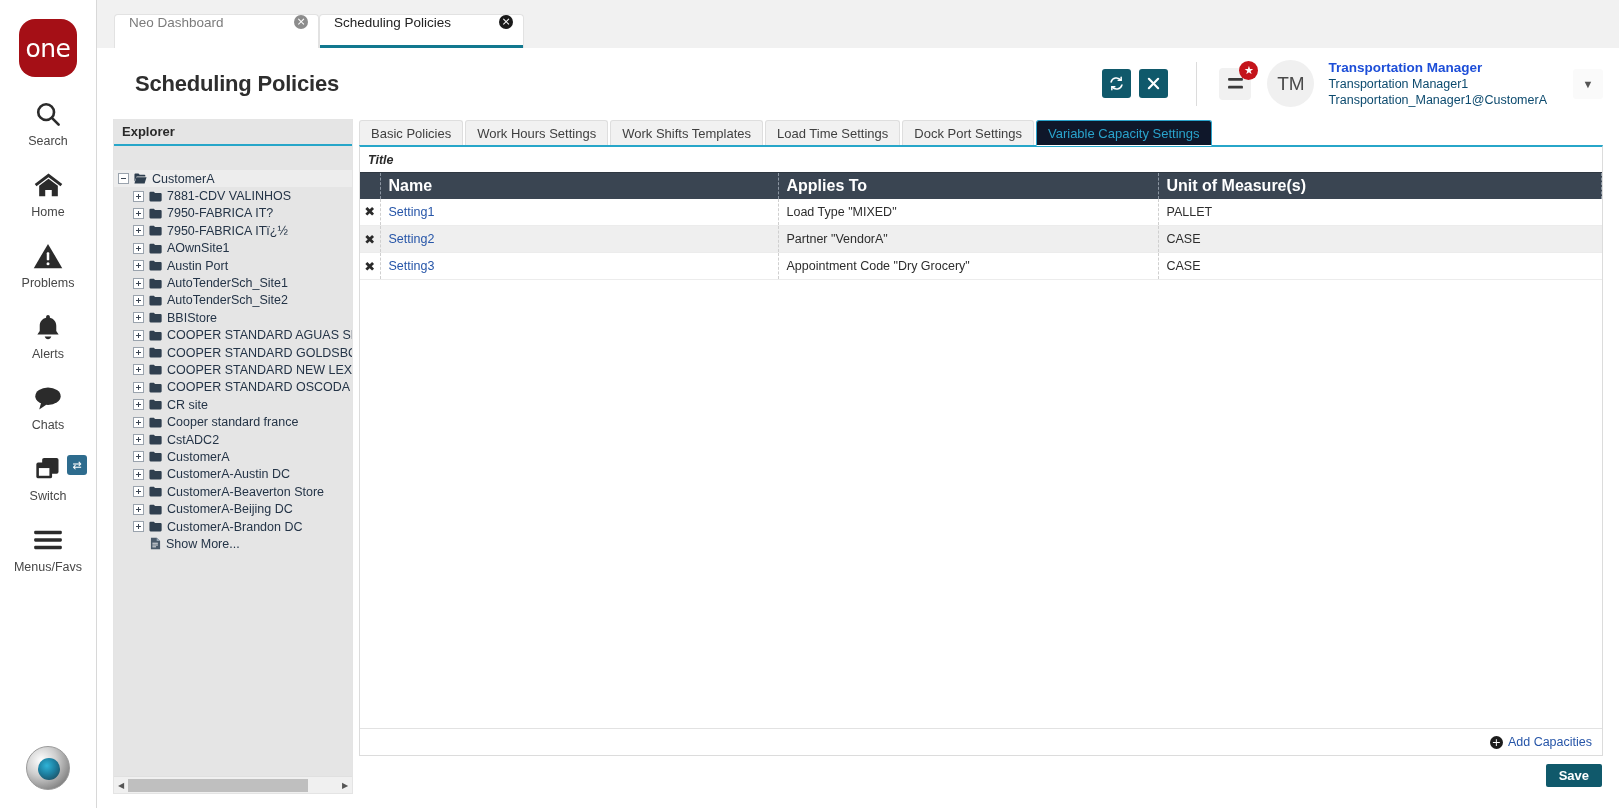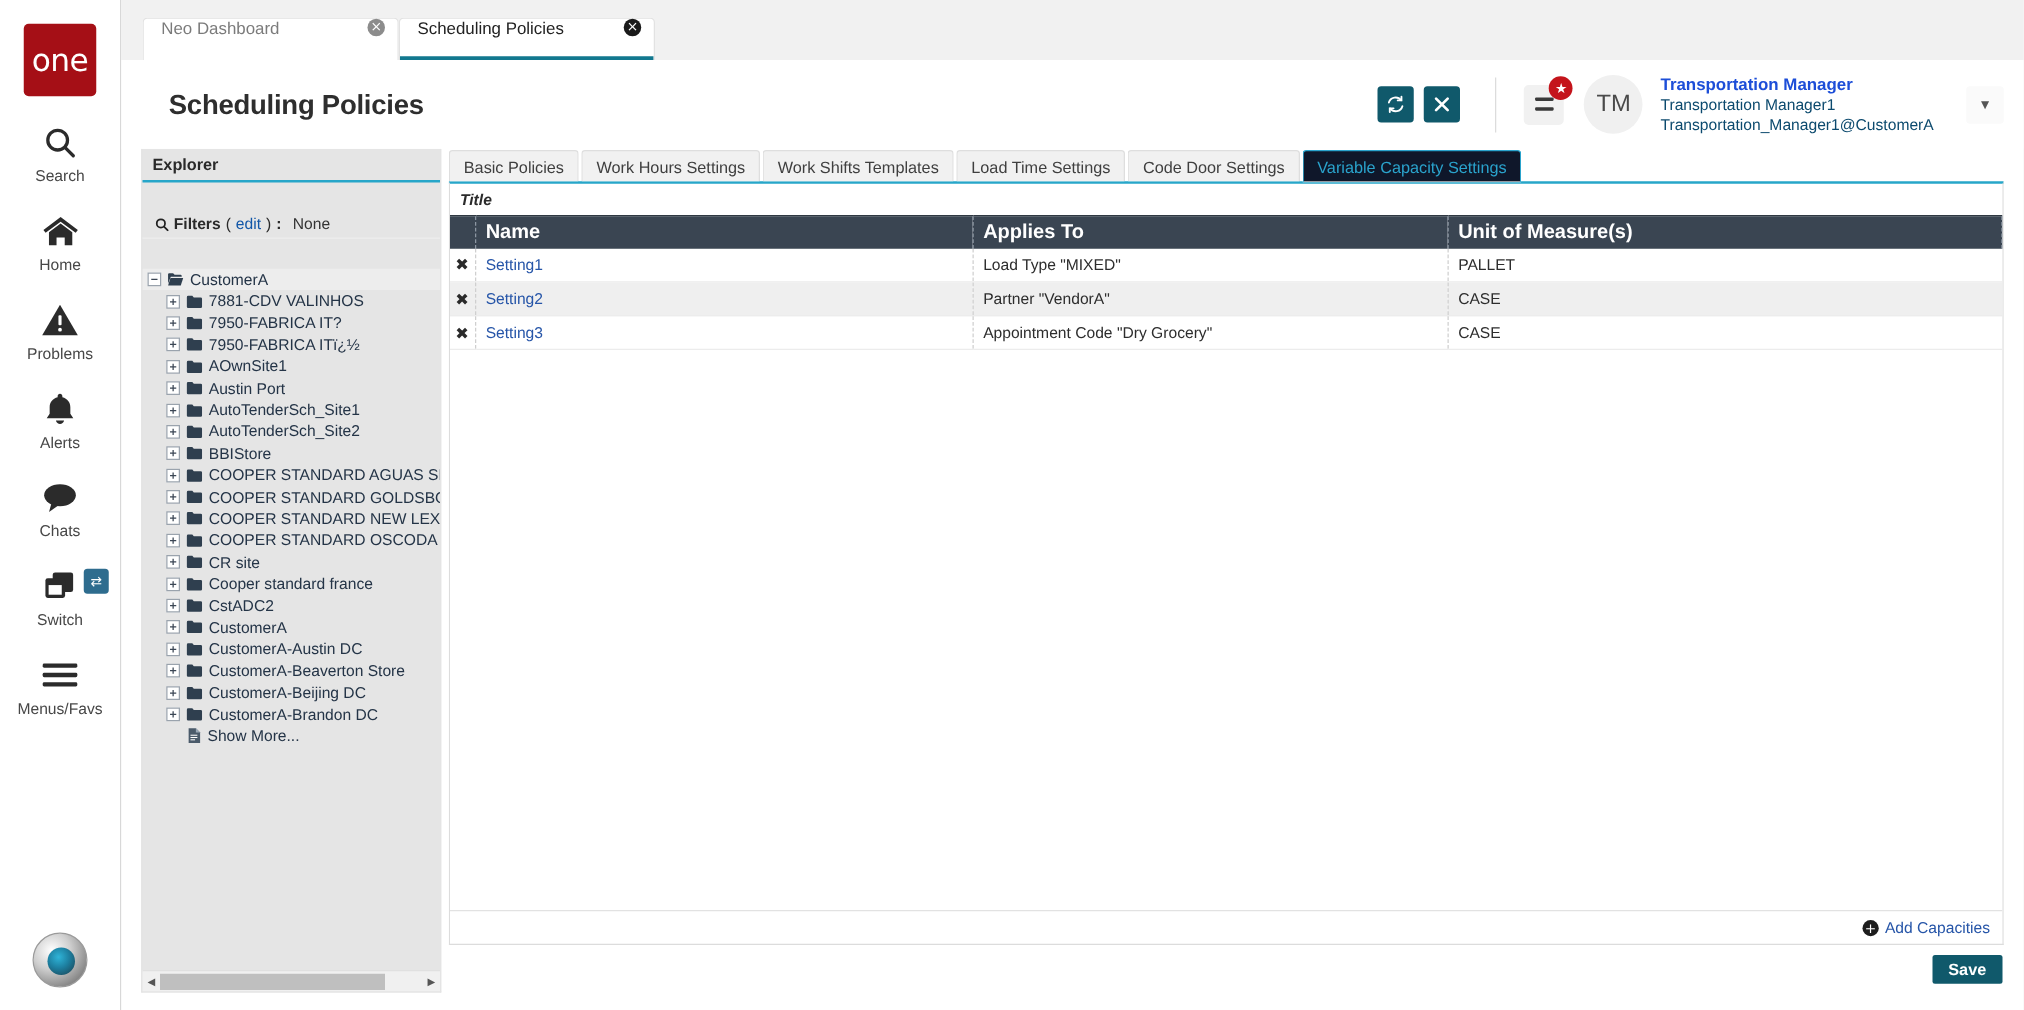--- a/index.html
+++ b/index.html
@@ -24,21 +24,21 @@
     height: 808px;
     background: #ffffff;
     border-right: 1px solid #d8d8d8;
     flex: 0 0 97px;
     position: relative;
   }
   .rail-logo {
     width: 58px; height: 58px;
     margin: 19px auto 0 auto;
     background: #a50f16;
-    border-radius: 4px;
+    border-radius: 16px;
     display: flex; align-items: center; justify-content: center;
   }
   .rail-logo span {
     color: #ffffff;
     font-size: 25px;
     font-weight: 400;
     letter-spacing: -0.5px;
     font-family: "DejaVu Sans", sans-serif;
   }
   .rail-item {
@@ -609,34 +609,20 @@
         </div>
 
         <div class="chev-btn">▼</div>
       </div>
 
       <div class="body">
 
         <div class="explorer">
           <div class="exp-title">Explorer</div>
 
-          <div class="exp-filters">
-            <span class="mag">
-              <svg width="11" height="11" viewBox="0 0 14 14" fill="none" stroke="#222" stroke-width="1.8">
-                <circle cx="6" cy="6" r="4.2"></circle>
-                  <line x1="9.2" y1="9.2" x2="13" y2="13" stroke-linecap="round"></line>
-              </svg>
-            </span>
-            <b>Filters</b>
-            <span>(</span>
-              <a>edit</a>
-              <span>)</span>
-              <b>:</b>
-            <span class="none">None</span>
-          </div>
 
           <div class="tree">
 
             <div class="tnode root">
               <span class="expander"></span>
               <span class="ficon open">
                 <svg width="13" height="11" viewBox="0 0 14 12" fill="#2f3f4f">
                   <path d="M0.4 1.6A1 1 0 0 1 1.4 0.6h3.4l1.3 1.4h5.2a1 1 0 0 1 1 1v0.7H2.8L0.4 9.6z"></path>
                   <path d="M2.5 4.7h11.1L11.5 11.4H0.4z"></path>
                 </svg>
@@ -858,21 +844,21 @@
             <div class="ctab">
               <span>Work Hours Settings</span>
             </div>
             <div class="ctab">
               <span>Work Shifts Templates</span>
             </div>
             <div class="ctab">
               <span>Load Time Settings</span>
             </div>
             <div class="ctab">
-              <span>Code Door Settings</span>
+              <span>Dock Port Settings</span>
             </div>
             <div class="ctab active">
               <span>Variable Capacity Settings</span>
             </div>
           </div>
 
           <div class="cpanel">
 
             <div class="title-label">Title</div>
 

